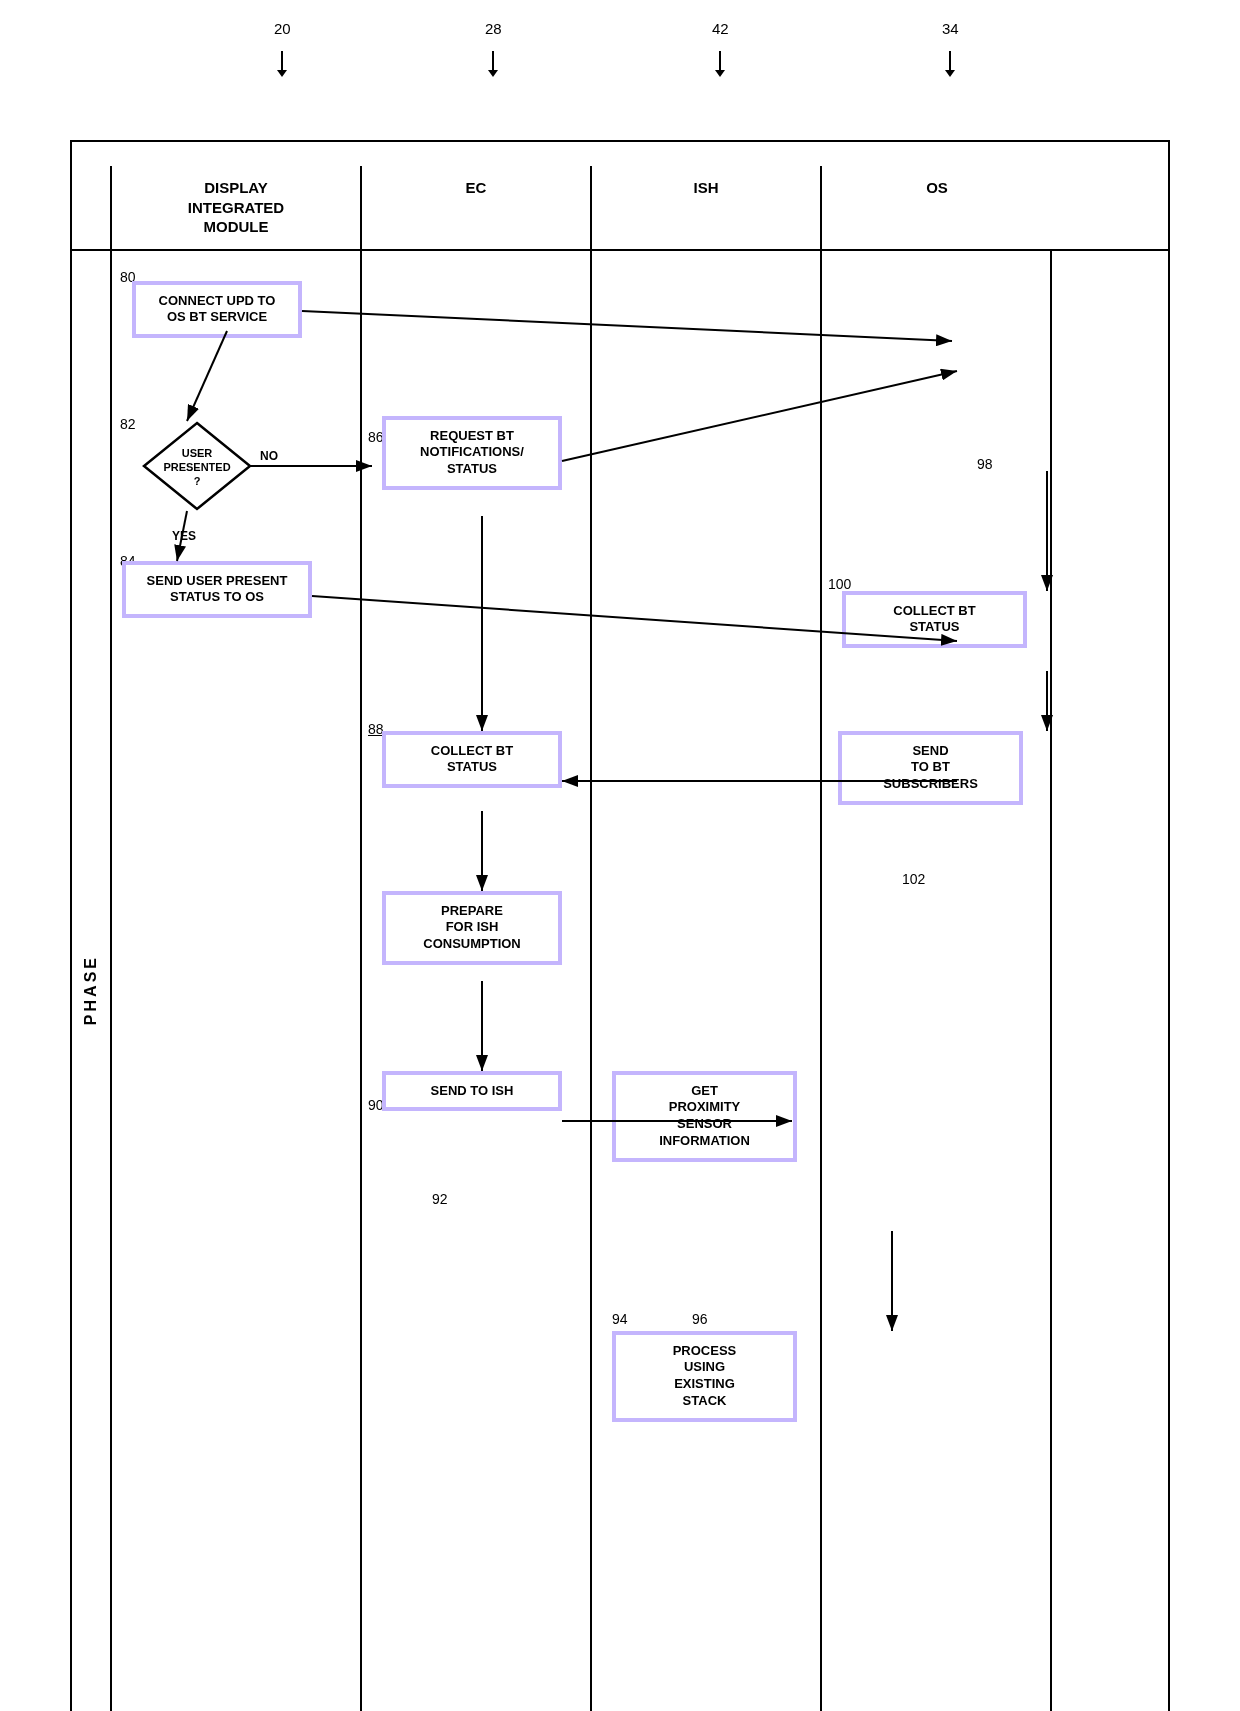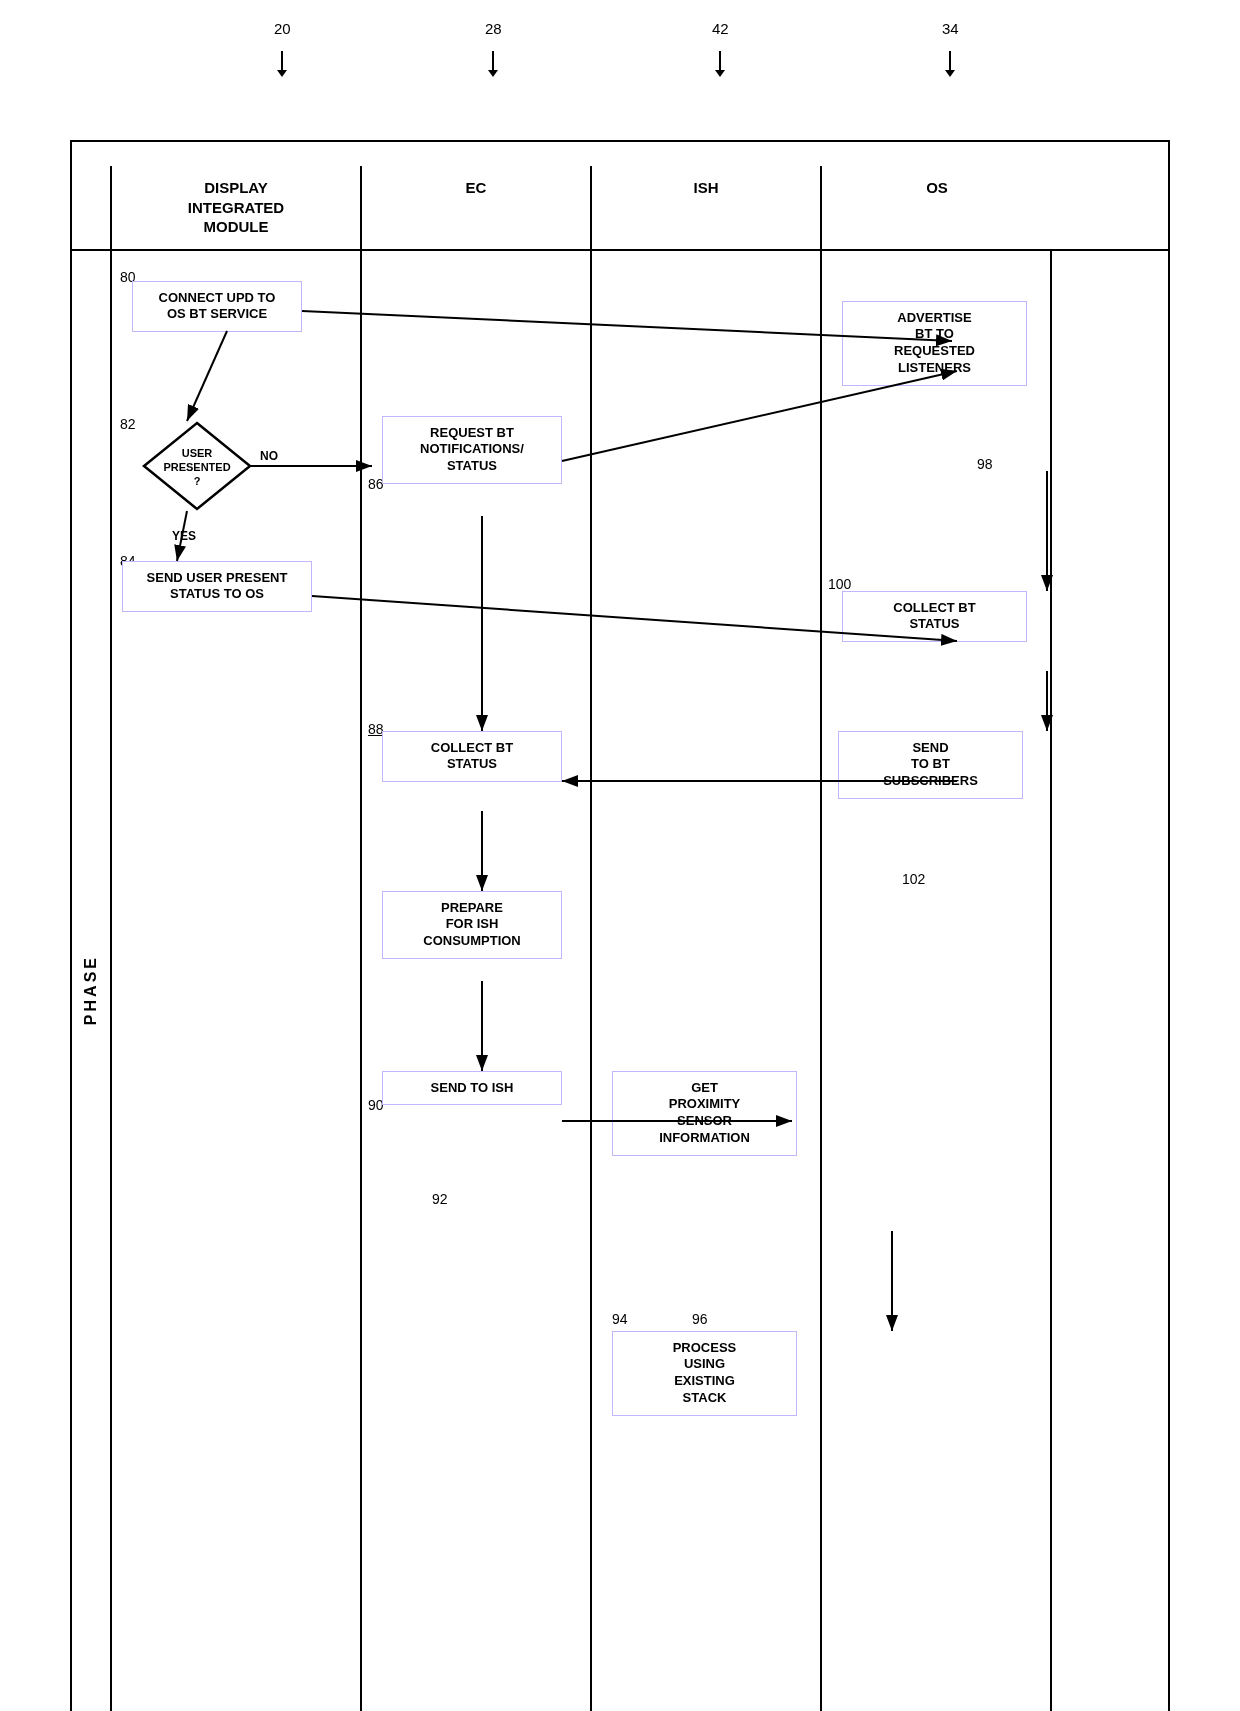--- a/index.html
+++ b/index.html
@@ -66,21 +66,21 @@
     }
 
     .col-body {
       border-right: 2px solid #000;
       position: relative;
     }
     .col-body:last-child { border-right: none; }
 
     
     .flow-box {
-      border: 1px solid #c4b5fd;
+      border: 4px solid #c4b5fd;
       background: #fff;
       text-align: center;
       font-size: 13px;
       font-weight: bold;
       line-height: 1.3;
       padding: 8px 6px;
       position: absolute;
     }
 
     .flow-diamond {
@@ -215,21 +215,21 @@
 
       <div class="ref-num" style="top: 302px; left: 8px;">84</div>
       <div class="flow-box" style="top: 310px; left: 10px; width: 190px;">
         <span>SEND USER PRESENT<br>STATUS TO OS</span>
       </div>
 
     </div>
 
     <div class="col-body">
 
-      <div class="ref-num" style="top: 178px; left: 6px; margin-top: 47px;">86</div>
+      <div class="ref-num" style="top: 178px; left: 6px;">86</div>
       <div class="flow-box" style="top: 165px; left: 20px; width: 180px;">
         <span>REQUEST BT<br>NOTIFICATIONS/<br>STATUS</span>
       </div>
 
       <div class="ref-num" style="top: 470px; left: 6px; text-decoration: underline;">88</div>
       <div class="flow-box" style="top: 480px; left: 20px; width: 180px;">
         <span>COLLECT BT<br>STATUS</span>
       </div>
 
       <div class="flow-box" style="top: 640px; left: 20px; width: 180px;">
@@ -254,23 +254,20 @@
       <div class="ref-num" style="top: 1060px; left: 100px;">96</div>
       <div class="flow-box" style="top: 1080px; left: 20px; width: 185px;">
         <span>PROCESS<br>USING<br>EXISTING<br>STACK</span>
       </div>
 
     </div>
 
     <div class="col-body">
 
       <div class="ref-num" style="top: 205px; left: 155px;">98</div>
-      <div class="flow-box" style="top: 50px; left: 20px; width: 185px;">
-        <span>ADVERTISE<br>BT TO<br>REQUESTED<br>LISTENERS</span>
-      </div>
 
       <div class="ref-num" style="top: 325px; left: 6px;">100</div>
       <div class="flow-box" style="top: 340px; left: 20px; width: 185px;">
         <span>COLLECT BT<br>STATUS</span>
       </div>
 
       <div class="flow-box" style="top: 480px; left: 16px; width: 185px;">
         <span>SEND<br>TO BT<br>SUBSCRIBERS</span>
       </div>
       <div class="ref-num" style="top: 620px; left: 80px;">102</div>

